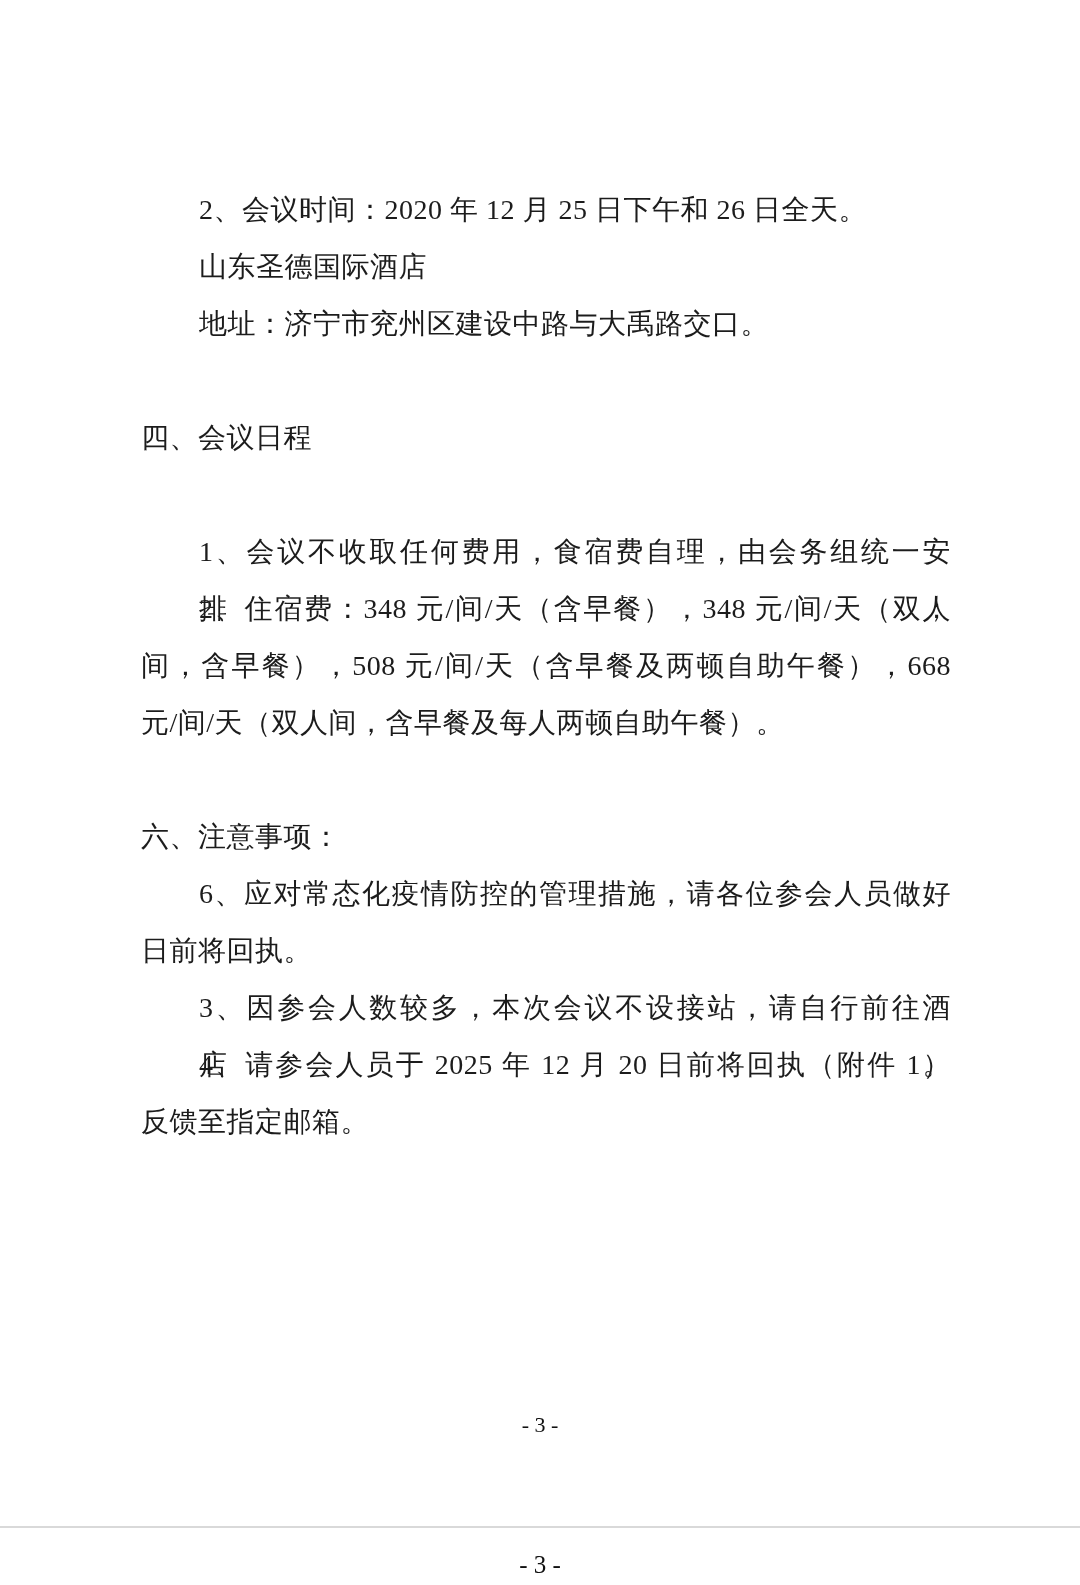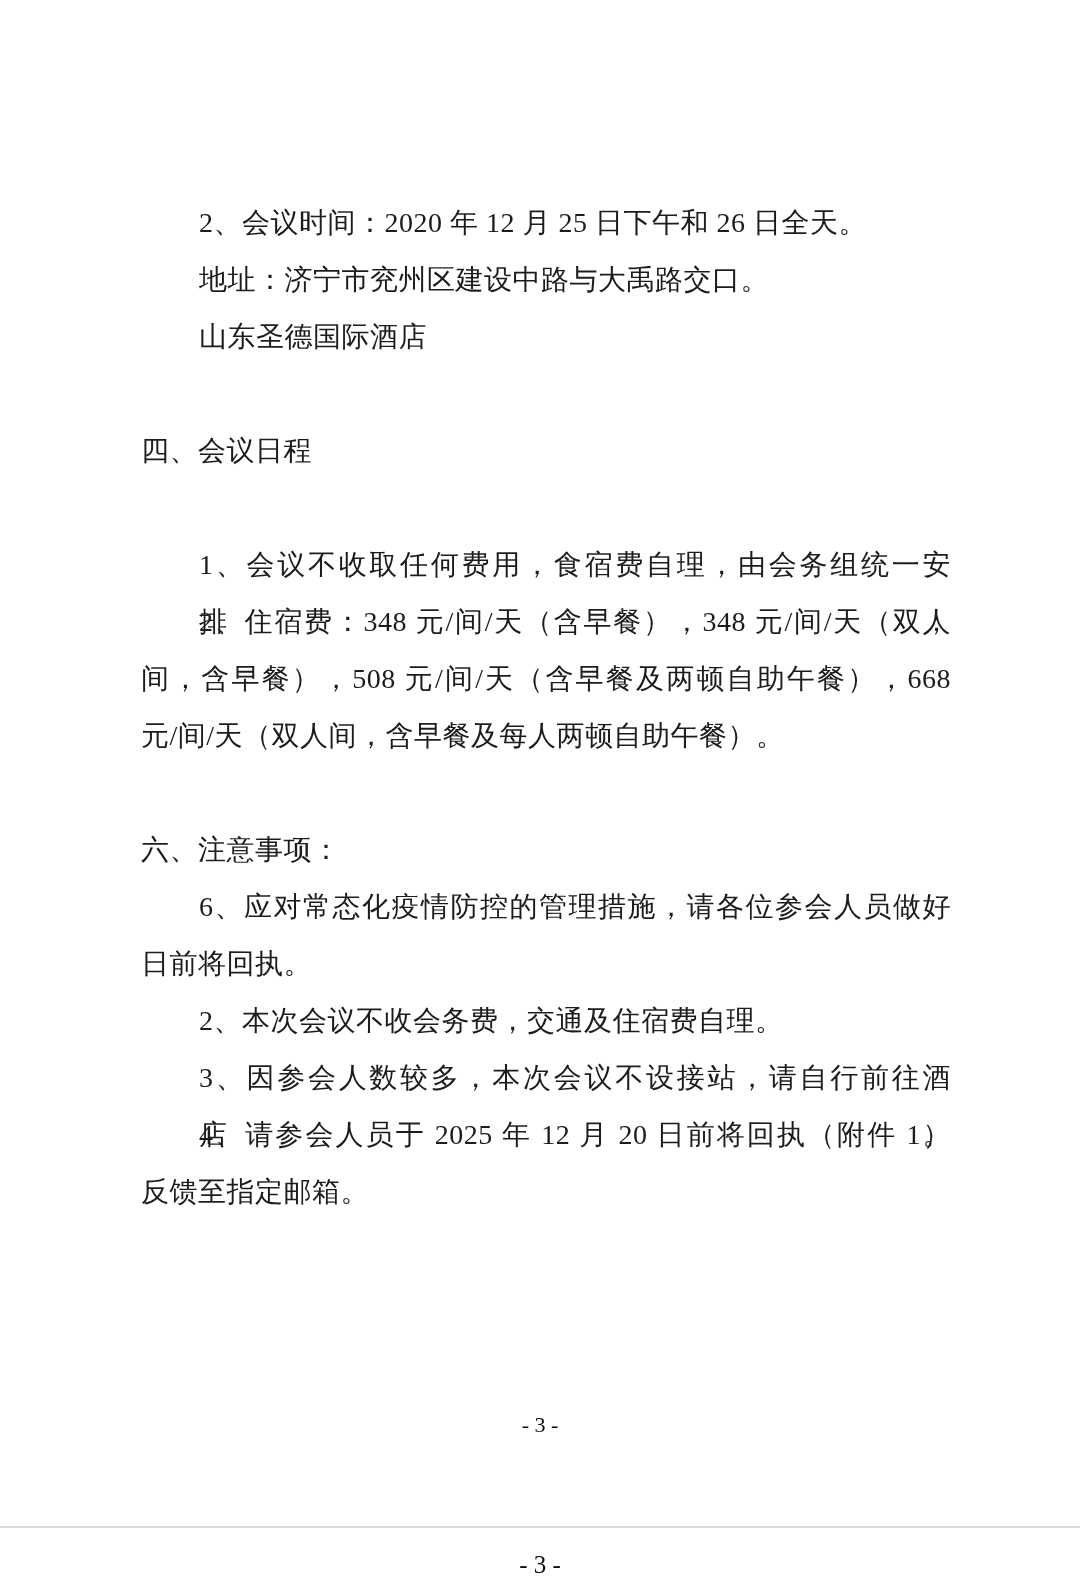--- a/index.html
+++ b/index.html
@@ -14,21 +14,21 @@
     position: relative;
     width: 1080px;
     height: 1585px;
     background: #ffffff;
     font-family: "Liberation Serif", "DejaVu Serif", serif;
     color: #1c1c1c;
   }
   .doc-body {
     position: absolute;
     left: 141px;
-    top: 194px;
+    top: 181px;
     width: 810px;
   }
   .line {
     height: 57px;
     line-height: 57px;
     font-size: 28px;
     letter-spacing: 0.5px;
     white-space: nowrap;
     overflow: visible;
   }
@@ -65,34 +65,33 @@
     height: 2px;
     background: #d9d9d9;
   }
 </style>
 </head>
 <body>
 
 <div class="page">
   <div class="doc-body" id="doc-body">
       <div class="line indent">2、会议时间：2020 年 12 月 25 日下午和 26 日全天。</div>
+      <div class="line indent">山东圣德国际酒店</div>
       <div class="line indent">地址：济宁市兖州区建设中路与大禹路交口。</div>
-      <div class="line indent">山东圣德国际酒店</div>
       <div class="line"></div>
       <div class="line">四、会议日程</div>
       <div class="line"></div>
       <div class="line indent justify">1、会议不收取任何费用，食宿费自理，由会务组统一安排；</div>
       <div class="line indent justify">2、住宿费：348 元/间/天（含早餐），348 元/间/天（双人</div>
       <div class="line justify">间，含早餐），508 元/间/天（含早餐及两顿自助午餐），668</div>
       <div class="line">元/间/天（双人间，含早餐及每人两顿自助午餐）。</div>
       <div class="line"></div>
       <div class="line">六、注意事项：</div>
       <div class="line indent justify">6、应对常态化疫情防控的管理措施，请各位参会人员做好</div>
       <div class="line">日前将回执。</div>
-      <div class="line indent">2、本次会议不收会务费，交通及住宿费自理。</div>
       <div class="line indent justify">3、因参会人数较多，本次会议不设接站，请自行前往酒店。</div>
       <div class="line indent justify">4、请参会人员于 2025 年 12 月 20 日前将回执（附件 1）</div>
       <div class="line">反馈至指定邮箱。</div>
     </div>
 
   <div class="page-footer footer-current">- 3 -</div>
 
   <div class="page-break-line"></div>
 
   <div class="page-footer footer-next">- 3 -</div>

